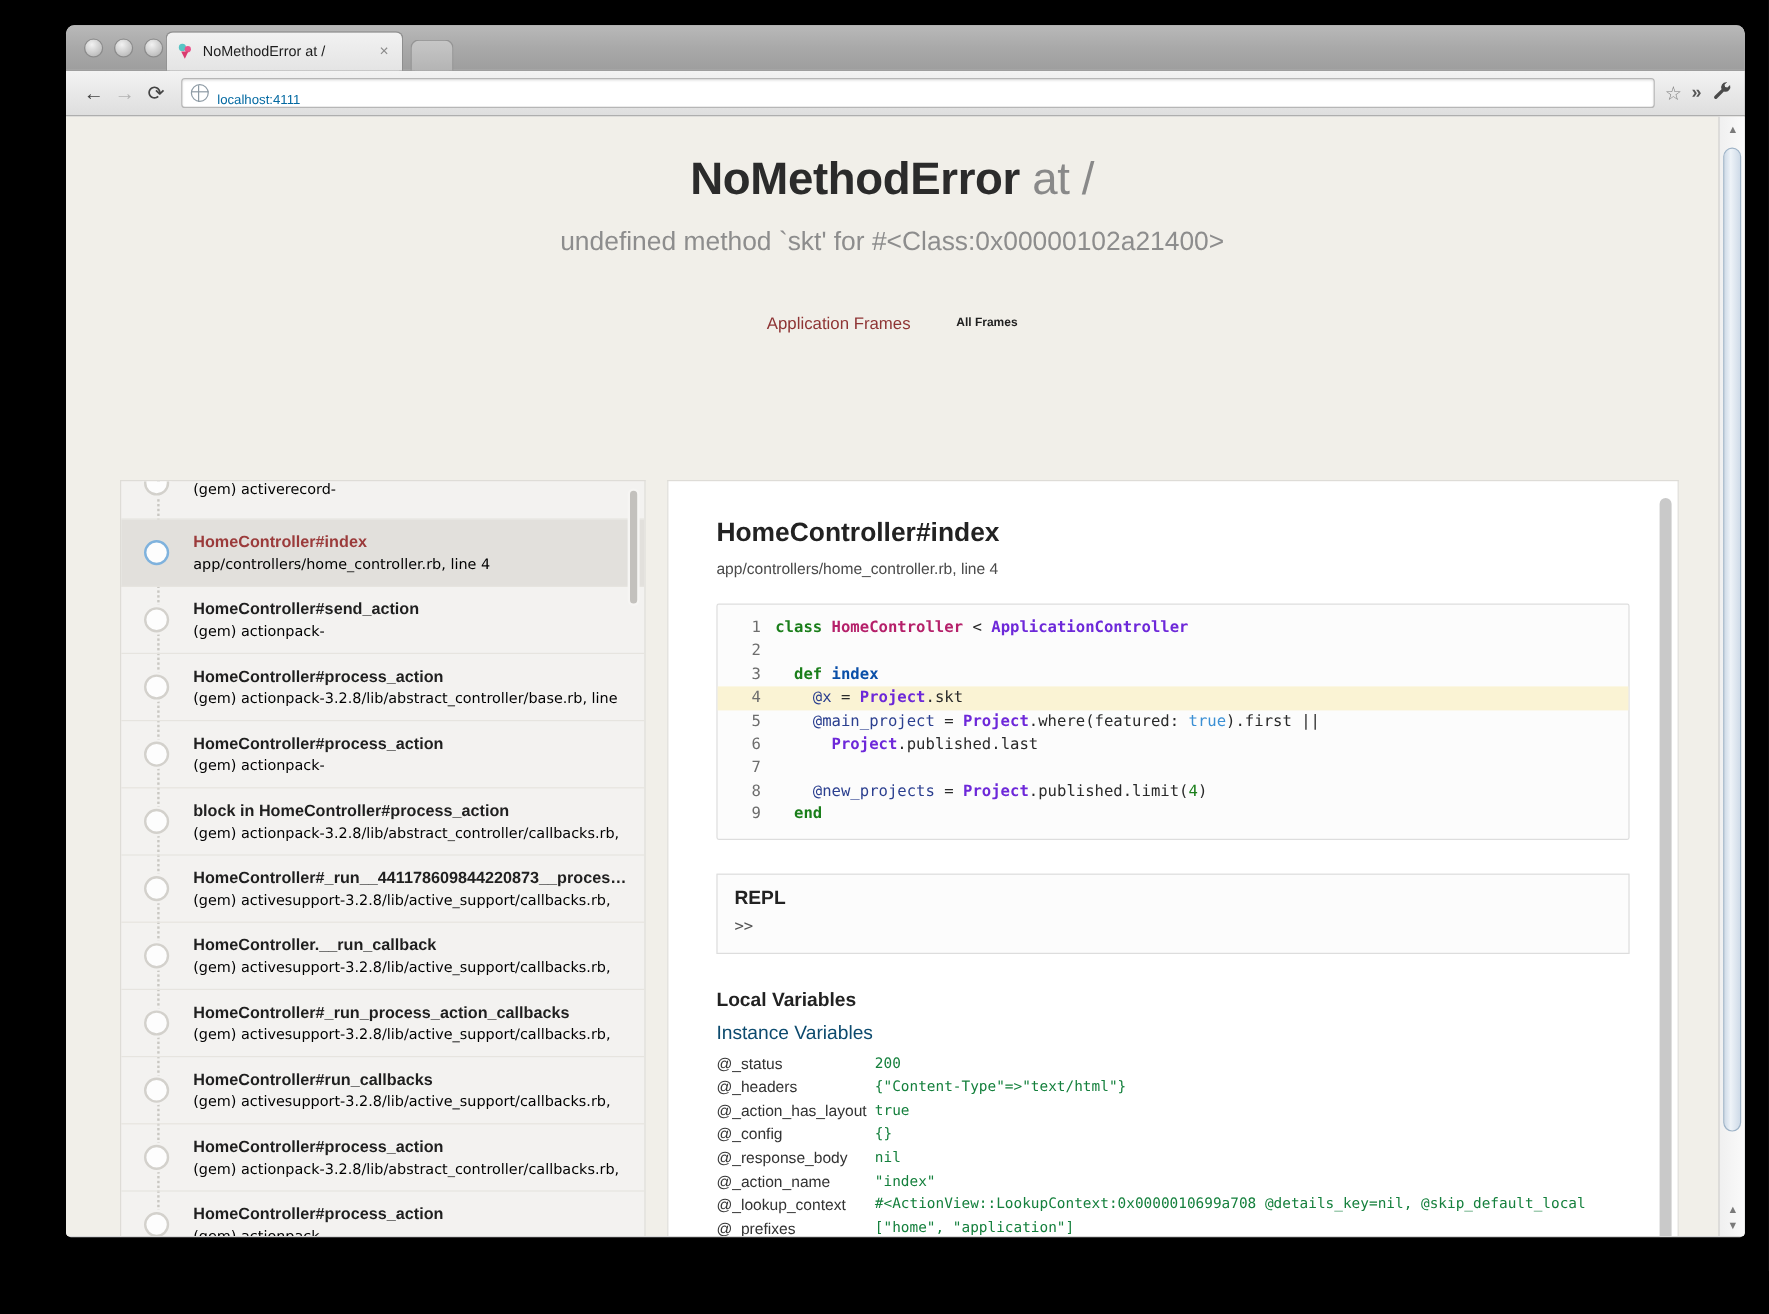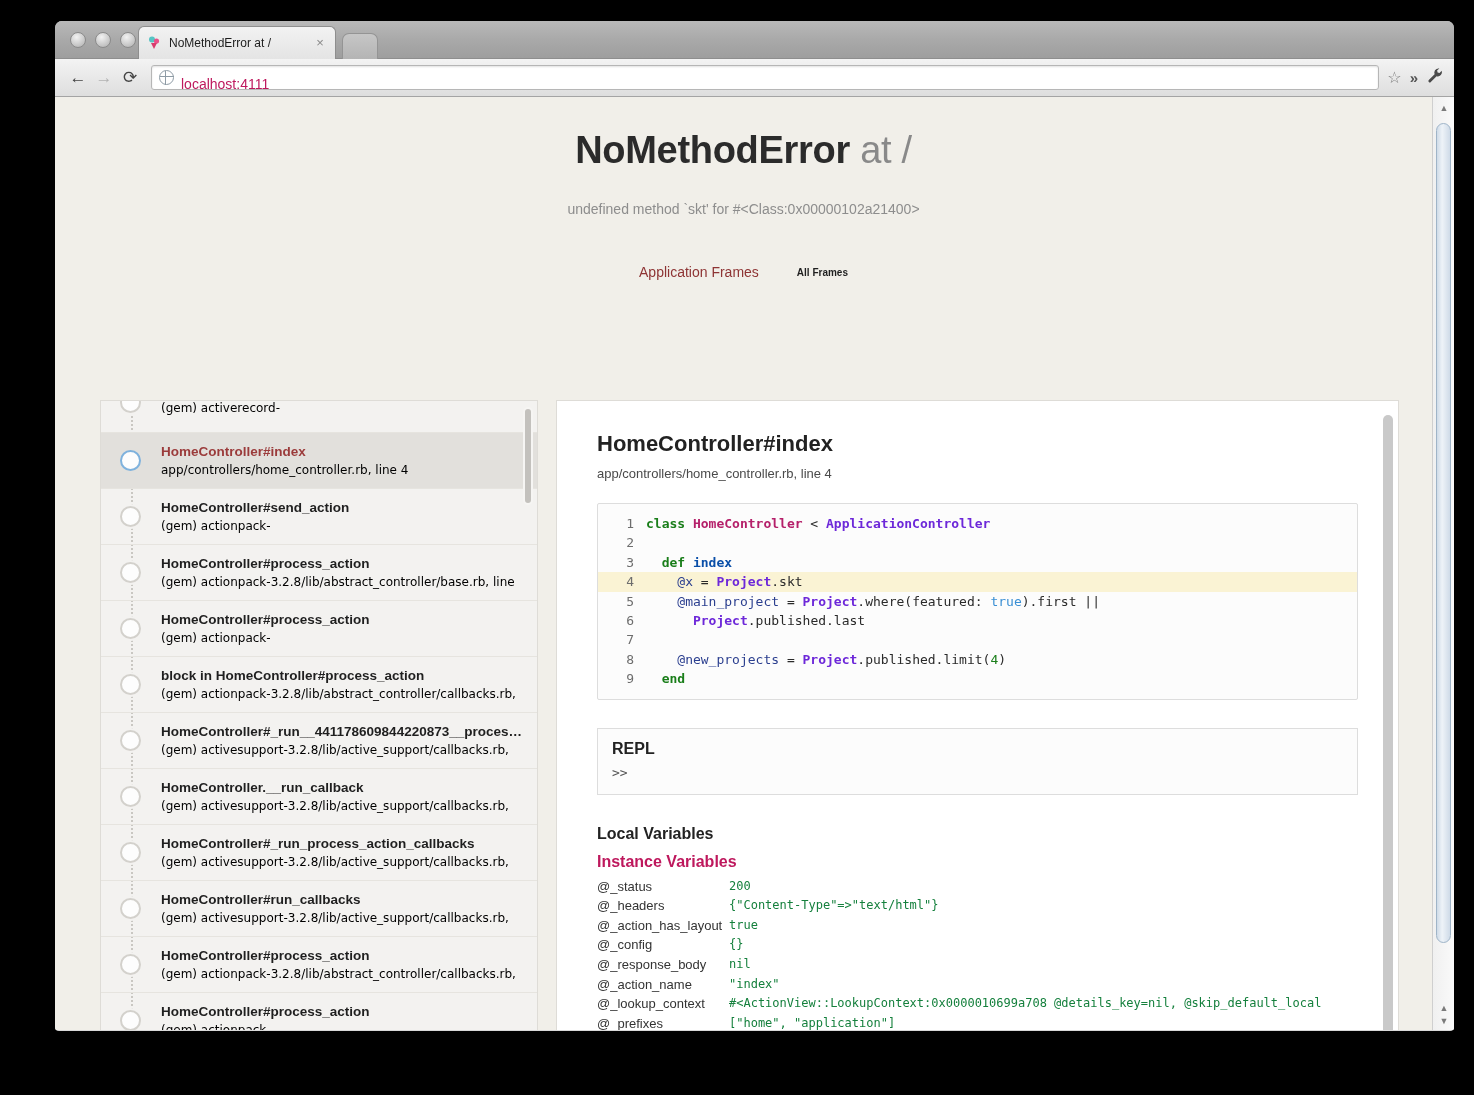--- a/index.html
+++ b/index.html
@@ -102,21 +102,21 @@
     left: 5.2px; top: -0.5px; width: 1.3px; height: 14px;
     background: #8e9ba5;
   }
   #url-globe::after {
     content: ""; position: absolute;
     left: -0.5px; top: 5.2px; width: 14px; height: 1.3px;
     background: #8e9ba5;
   }
   #url-text {
     margin-left: 7px;
-    font-size: 14px; color: #be185d; margin-top: 13px;
+    font-size: 11px; color: #0369a1; margin-top: 13px;
   }
   #star-icon { margin-right: 8px; font-size: 16px; color: #7d7d7d; }
   #chevrons-icon { font-size: 15px; color: #555; margin-right: 9px; font-weight: bold; }
   #wrench-icon { font-size: 16px; color: #4a4a4a; }
 
   
   #viewport {
     position: relative;
     height: 933px;
     background: #f1efe9;
@@ -129,22 +129,22 @@
   }
 
   
   #error-header { padding-top: 32px; text-align: center; }
   #error-title {
     font-size: 38px; color: #898989; font-weight: normal;
     margin: 0; letter-spacing: -0.3px;
   }
   #error-title b { color: #2b2b2b; font-weight: bold; }
   #error-message {
-    font-size: 14px; color: #8d8d8d;
-    margin-top: 29px;
+    font-size: 22px; color: #8d8d8d;
+    margin-top: 16px;
   }
   #frame-tabs {
     margin-top: 47px;
     display: flex; justify-content: center; align-items: center; gap: 38px;
   }
   #tab-application-frames { font-size: 14px; color: #8e3434; }
   #tab-all-frames { font-size: 10px; color: #1f1f1f; font-weight: bold; }
 
   
   #panes {
@@ -266,21 +266,21 @@
     font-family: "DejaVu Sans Mono", monospace;
     font-size: 13px; color: #555;
   }
 
   #local-vars-title {
     margin-top: 30px;
     font-size: 16px; font-weight: bold; color: #222;
   }
   #instance-vars-title {
     margin-top: 10px;
-    font-size: 16px; font-weight: bold; color: #be185d;
+    font-size: 16px; font-weight: normal; color: #0c4a6e;
     margin-bottom: 6px;
   }
   #vars-table { width: 100%; }
   .var-row { display: flex; white-space: nowrap; line-height: 19.6px; }
   .var-name {
     width: 132px; flex: 0 0 132px;
     font-size: 13px; color: #333;
   }
   .var-value {
     font-family: "DejaVu Sans Mono", monospace;

